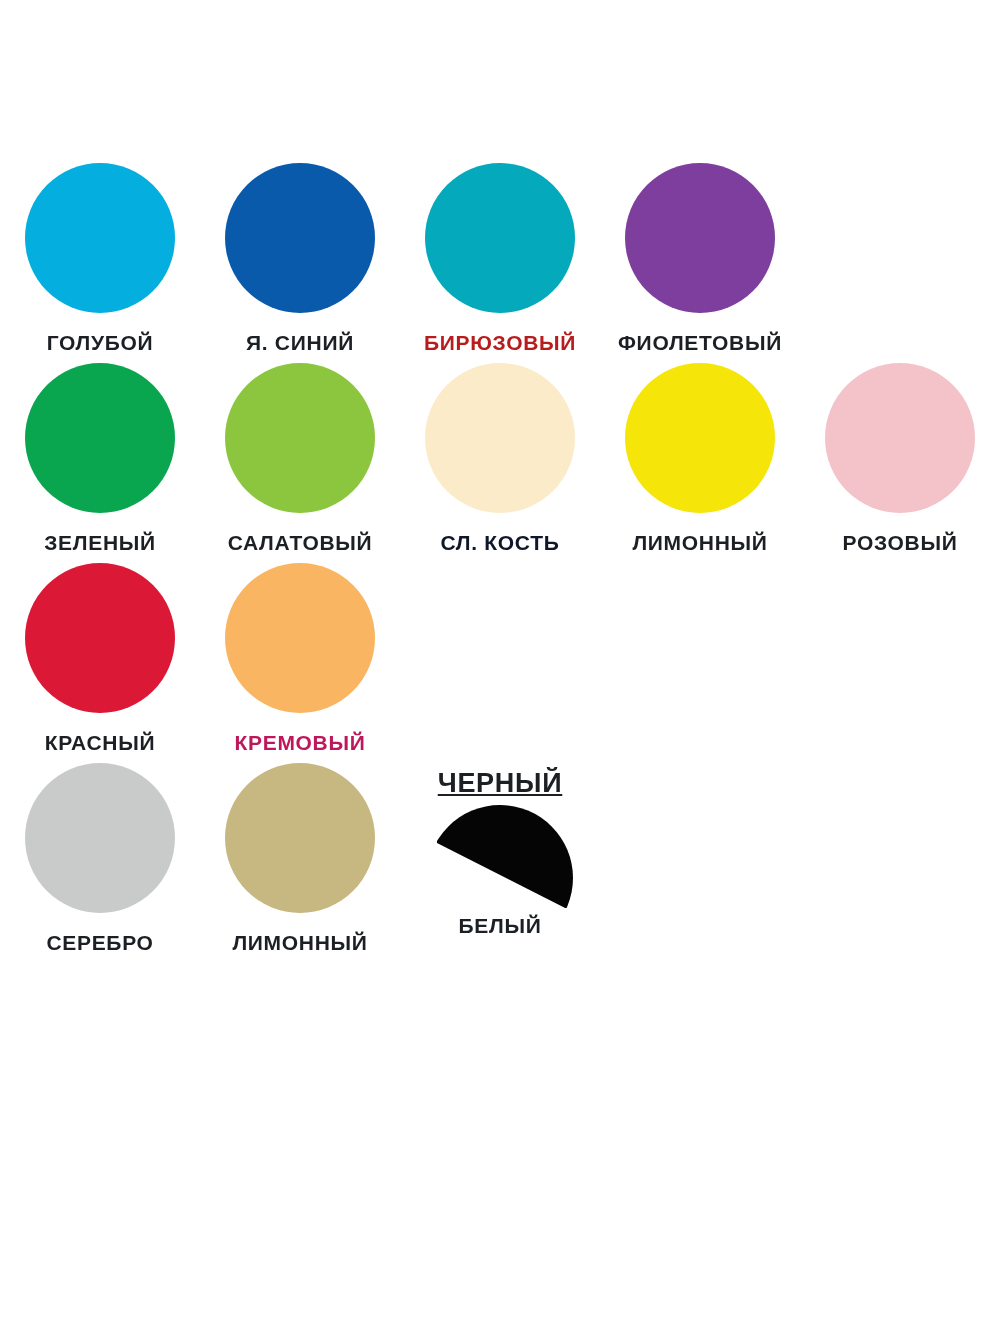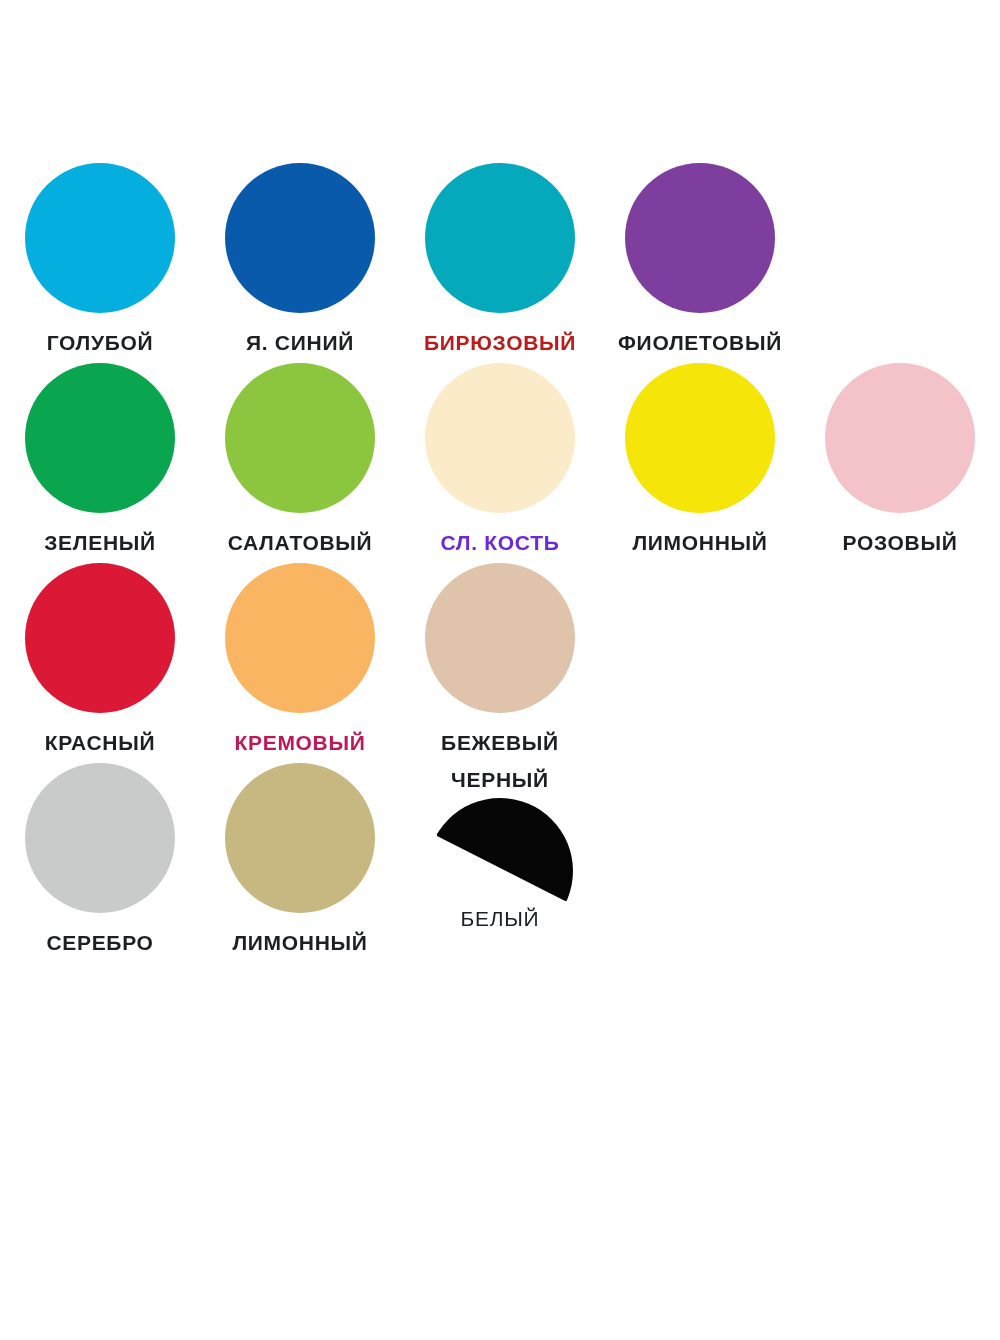--- a/index.html
+++ b/index.html
@@ -59,44 +59,45 @@
   
   .bw-cell {
     width: 200px;
     height: 200px;
     position: relative;
     display: flex;
     flex-direction: column;
     align-items: center;
   }
   .bw-label-top {
-    font-size: 21px;
+    font-size: 27px;
     font-weight: bold;
     letter-spacing: 0.7px;
     color: #1c2024;
     text-align: right;
     white-space: nowrap;
     margin-top: 8px;
     font-family: "Liberation Sans", sans-serif;
+    text-decoration: underline;
   }
   .bw-shape-wrap {
     width: 150px;
     height: 105px;
     position: relative;
     margin-top: 4px;
     overflow: hidden;
   }
   .bw-shape-wrap svg {
     position: absolute;
     left: 0;
     top: 0;
   }
   .bw-label-bottom {
     font-size: 21px;
-    font-weight: normal;
+    font-weight: bold;
     letter-spacing: 0.7px;
     color: #1c2024;
     text-align: left;
     white-space: nowrap;
     margin-top: 6px;
     font-family: "Liberation Sans", sans-serif;
   }
 </style>
 </head>
 <body>
@@ -128,44 +129,40 @@
       <div class="swatch-cell">
         <div class="swatch-dot" style="background-color: rgb(10, 166, 79);"></div>
         <div class="swatch-label" style="color: rgb(28, 32, 36);">ЗЕЛЕНЫЙ</div>
       </div>
       <div class="swatch-cell">
         <div class="swatch-dot" style="background-color: rgb(140, 198, 62);"></div>
         <div class="swatch-label" style="color: rgb(28, 32, 36);">САЛАТОВЫЙ</div>
       </div>
       <div class="swatch-cell">
         <div class="swatch-dot" style="background-color: rgb(251, 235, 200);"></div>
-        <div class="swatch-label" style="color: #6d28d9;">СЛ. КОСТЬ</div>
+        <div class="swatch-label" style="color: #0f172a;">СЛ. КОСТЬ</div>
       </div>
       <div class="swatch-cell">
         <div class="swatch-dot" style="background-color: rgb(245, 229, 8);"></div>
         <div class="swatch-label" style="color: rgb(28, 32, 36);">ЛИМОННЫЙ</div>
       </div>
       <div class="swatch-cell">
         <div class="swatch-dot" style="background-color: rgb(243, 195, 201);"></div>
         <div class="swatch-label" style="color: rgb(28, 32, 36);">РОЗОВЫЙ</div>
       </div>
     </div>
 
     <div class="swatch-row">
       <div class="swatch-cell">
         <div class="swatch-dot" style="background-color: rgb(219, 25, 54);"></div>
         <div class="swatch-label" style="color: rgb(28, 32, 36);">КРАСНЫЙ</div>
       </div>
       <div class="swatch-cell">
         <div class="swatch-dot" style="background-color: rgb(250, 181, 98);"></div>
         <div class="swatch-label" style="color: #be185d;">КРЕМОВЫЙ</div>
-      </div>
-      <div class="swatch-cell">
-        <div class="swatch-dot" style="background-color: rgb(223, 195, 170);"></div>
-        <div class="swatch-label" style="color: rgb(28, 32, 36);">БЕЖЕВЫЙ</div>
       </div>
     </div>
 
     <div class="swatch-row">
       <div class="swatch-cell">
         <div class="swatch-dot" style="background-color: rgb(201, 203, 203);"></div>
         <div class="swatch-label" style="color: rgb(28, 32, 36);">СЕРЕБРО</div>
       </div>
       <div class="swatch-cell">
         <div class="swatch-dot" style="background-color: rgb(199, 184, 129);"></div>

